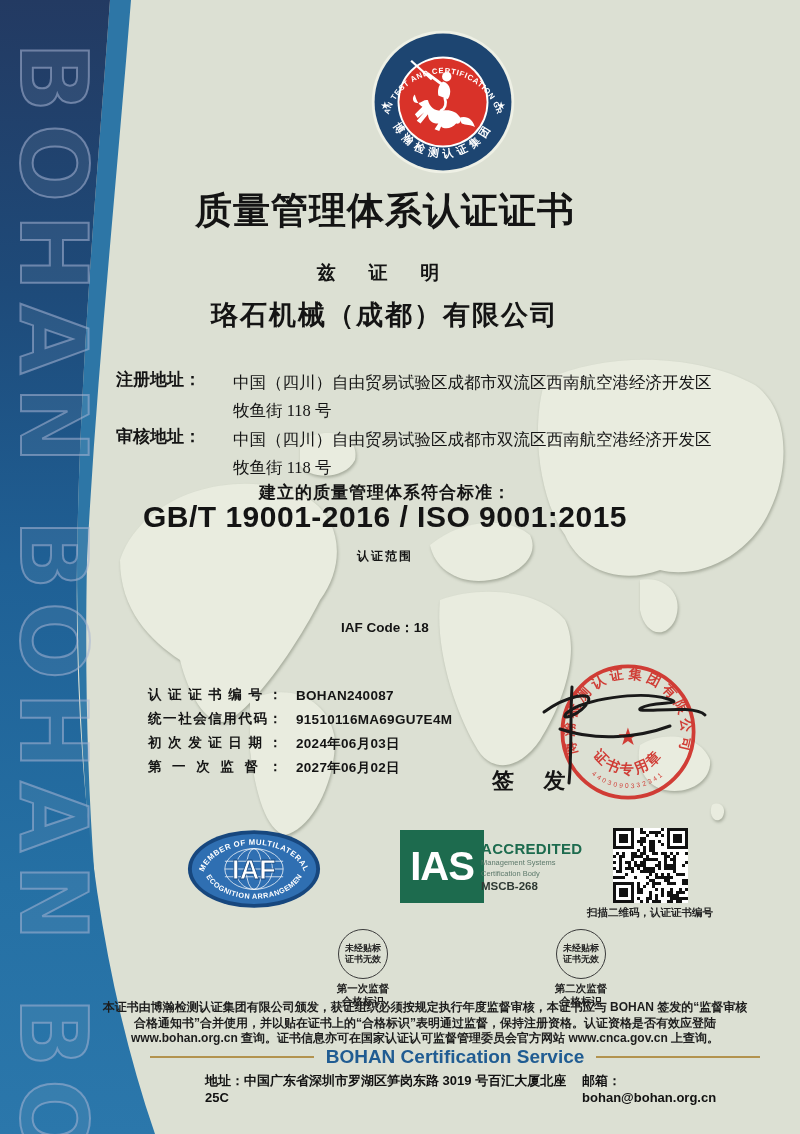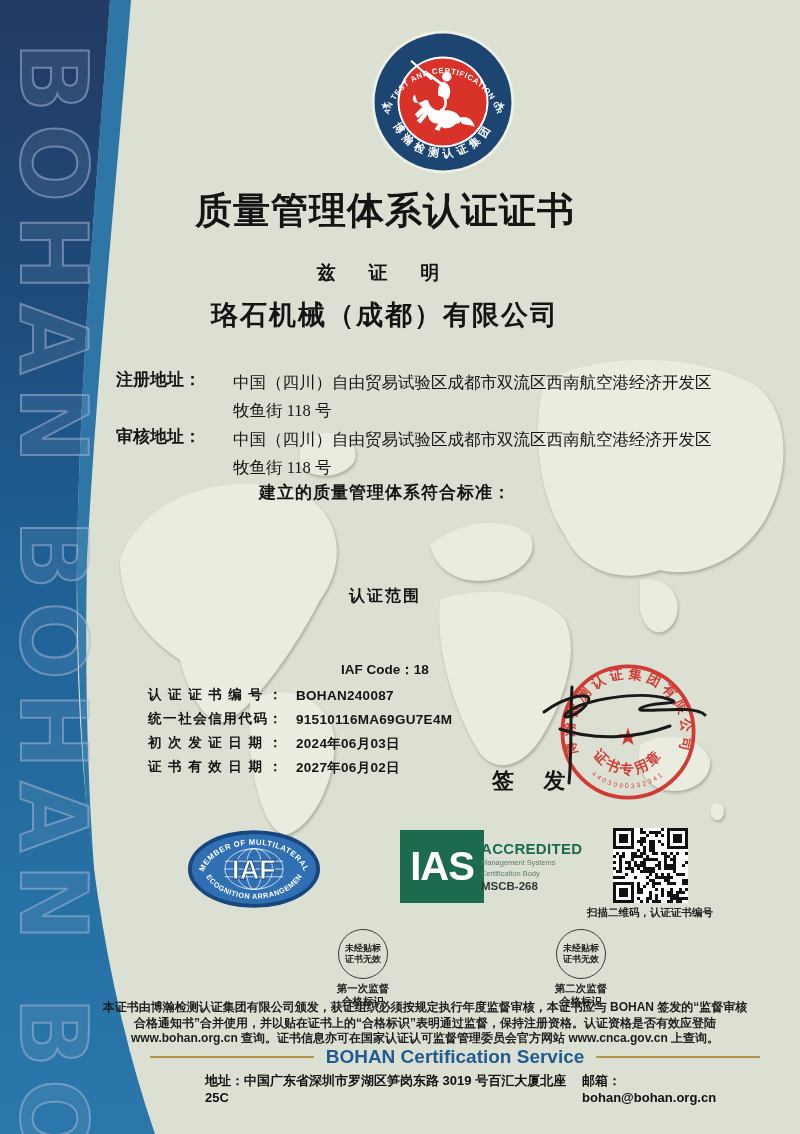--- a/index.html
+++ b/index.html
@@ -20,23 +20,23 @@
   #map-svg{position:absolute;left:0;top:0;filter:drop-shadow(1px 2px 1.5px rgba(104,110,94,0.45));}
 
   
   .center-col{position:absolute;left:85px;width:600px;text-align:center;}
   .cert-title{top:186px;font-size:37px;font-weight:bold;letter-spacing:1px;}
   .attest{top:260px;font-size:19px;font-weight:bold;letter-spacing:14px;}
   .company{top:297px;font-size:27px;font-weight:bold;letter-spacing:2px;}
   .std-heading{top:481px;font-size:17px;font-weight:bold;letter-spacing:1px;}
   .std-number{top:500px;font-size:30px;font-weight:bold;letter-spacing:0.5px;
               font-family:"Liberation Sans","DejaVu Sans",sans-serif;}
-  .scope-heading{top:548px;font-size:16px;font-weight:bold;letter-spacing:2px;margin-top:38px;}
+  .scope-heading{top:548px;font-size:12px;font-weight:bold;letter-spacing:2px;}
   .scope{top:577px;font-size:20px;font-weight:bold;line-height:30px;}
-  .iaf-code{top:661px;font-size:13.5px;font-weight:bold;
+  .iaf-code{top:619px;font-size:13.5px;font-weight:bold;
             font-family:"Liberation Sans","DejaVu Sans",sans-serif;}
 
   
   .addr-row{position:absolute;left:116px;width:620px;}
   .addr-label{position:absolute;left:0;top:0;font-size:17px;font-weight:bold;}
   .addr-value{position:absolute;left:117px;top:1px;width:492px;font-size:16.5px;line-height:27.5px;}
 
   
   .det-row{position:absolute;left:148px;height:24px;
            font-family:"Liberation Sans","DejaVu Sans",sans-serif;}
@@ -145,34 +145,35 @@
   <div class="addr-row" style="top:368px;">
     <span class="addr-label">注册地址：</span>
     <span class="addr-value">中国（四川）自由贸易试验区成都市双流区西南航空港经济开发区牧鱼街 118 号</span>
   </div>
   <div class="addr-row" style="top:425px;">
     <span class="addr-label">审核地址：</span>
     <span class="addr-value">中国（四川）自由贸易试验区成都市双流区西南航空港经济开发区牧鱼街 118 号</span>
   </div>
 
   <div class="center-col std-heading">建立的质量管理体系符合标准：</div>
+  <div class="center-col std-number">GB/T 19001-2016 / ISO 9001:2015</div>
   <div class="center-col scope-heading">认证范围</div>
   <div class="center-col iaf-code">IAF Code：18</div>
 
   <div class="det-row" style="top:686px;">
     <span class="det-label">认证证书编号：</span><span class="det-value">BOHAN240087</span>
   </div>
   <div class="det-row" style="top:710px;">
     <span class="det-label">统一社会信用代码：</span><span class="det-value">91510116MA69GU7E4M</span>
   </div>
   <div class="det-row" style="top:734px;">
     <span class="det-label">初次发证日期：</span><span class="det-value">2024年06月03日</span>
   </div>
   <div class="det-row" style="top:758px;">
-    <span class="det-label">证书有效日期：</span><span class="det-value">2027年06月02日</span>
+    <span class="det-label">第一次监督：</span><span class="det-value">2027年06月02日</span>
   </div>
 
   <div class="issue">签 发</div>
 
   <svg class="abs" style="left:553px;top:657px;opacity:0.92;" width="150" height="150" viewBox="-80 -80 160 160">
     <defs>
       <path id="sealArcTop" d="M-54,22 A58,58 0 1 1 54,22"></path>
       <path id="sealArcTitle" d="M-36,26 A44,44 0 0 0 36,26"></path>
       <path id="sealArcNum" d="M-49,33 A58,58 0 0 0 49,33"></path>
     </defs>

